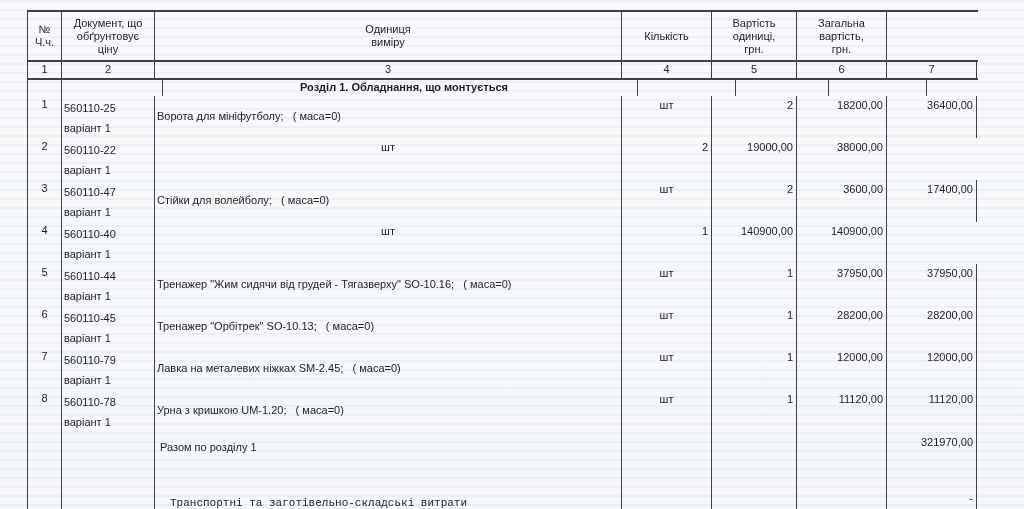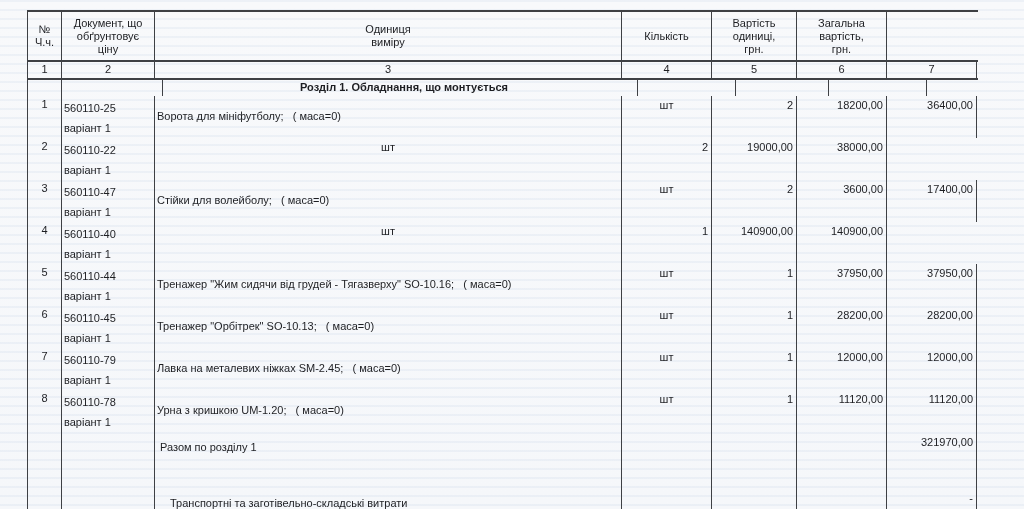--- a/index.html
+++ b/index.html
@@ -55,21 +55,21 @@
   .section-row { min-height:16px;gap:8px; }
   .section-row .c-name { align-items:center; justify-content:center; }
   .section-row .c-name .txt { font-weight:bold; padding:1px 0 2px; white-space:nowrap; }
   .section2-row { min-height:18px; }
 
   
   .sum-row { min-height:22px; }
   .sum-row .c-name { align-items:flex-end; }
   .sum-row .c-total { padding-top:4px; }
   .razom-row .c-name .txt { padding:4px 0 0 5px; }
-  .transport-row .c-name .txt { padding:4px 0 0 15px; }
+  .transport-row .c-name .txt { padding:4px 0 0 15px;font-family:Liberation Mono, monospace; }
   .vsogo-row .c-name .txt { padding:4px 0 0 2px; font-weight:bold; }
   .vsogo-row .c-total { font-weight:bold; }
 
   
   .spacer-a { min-height:34px; }
   .spacer-b { min-height:10px; }
   .spacer-c { min-height:8px; }
 </style>
 </head>
 <body>

